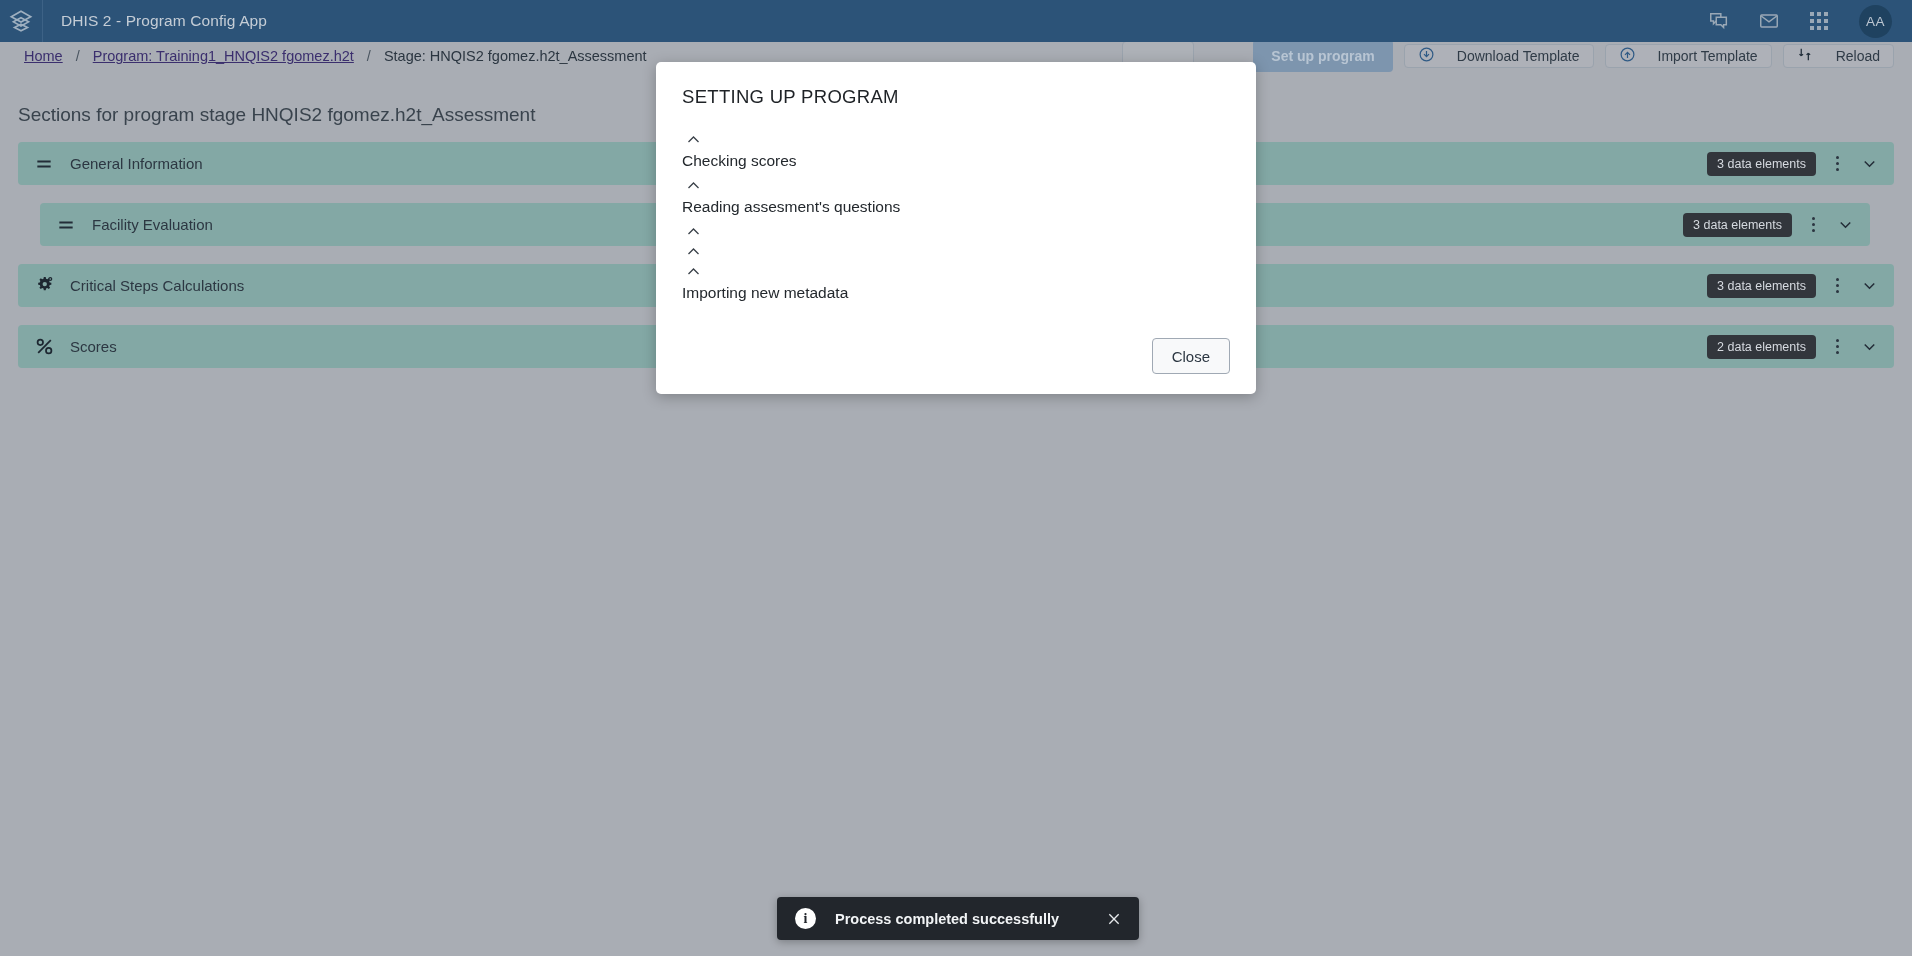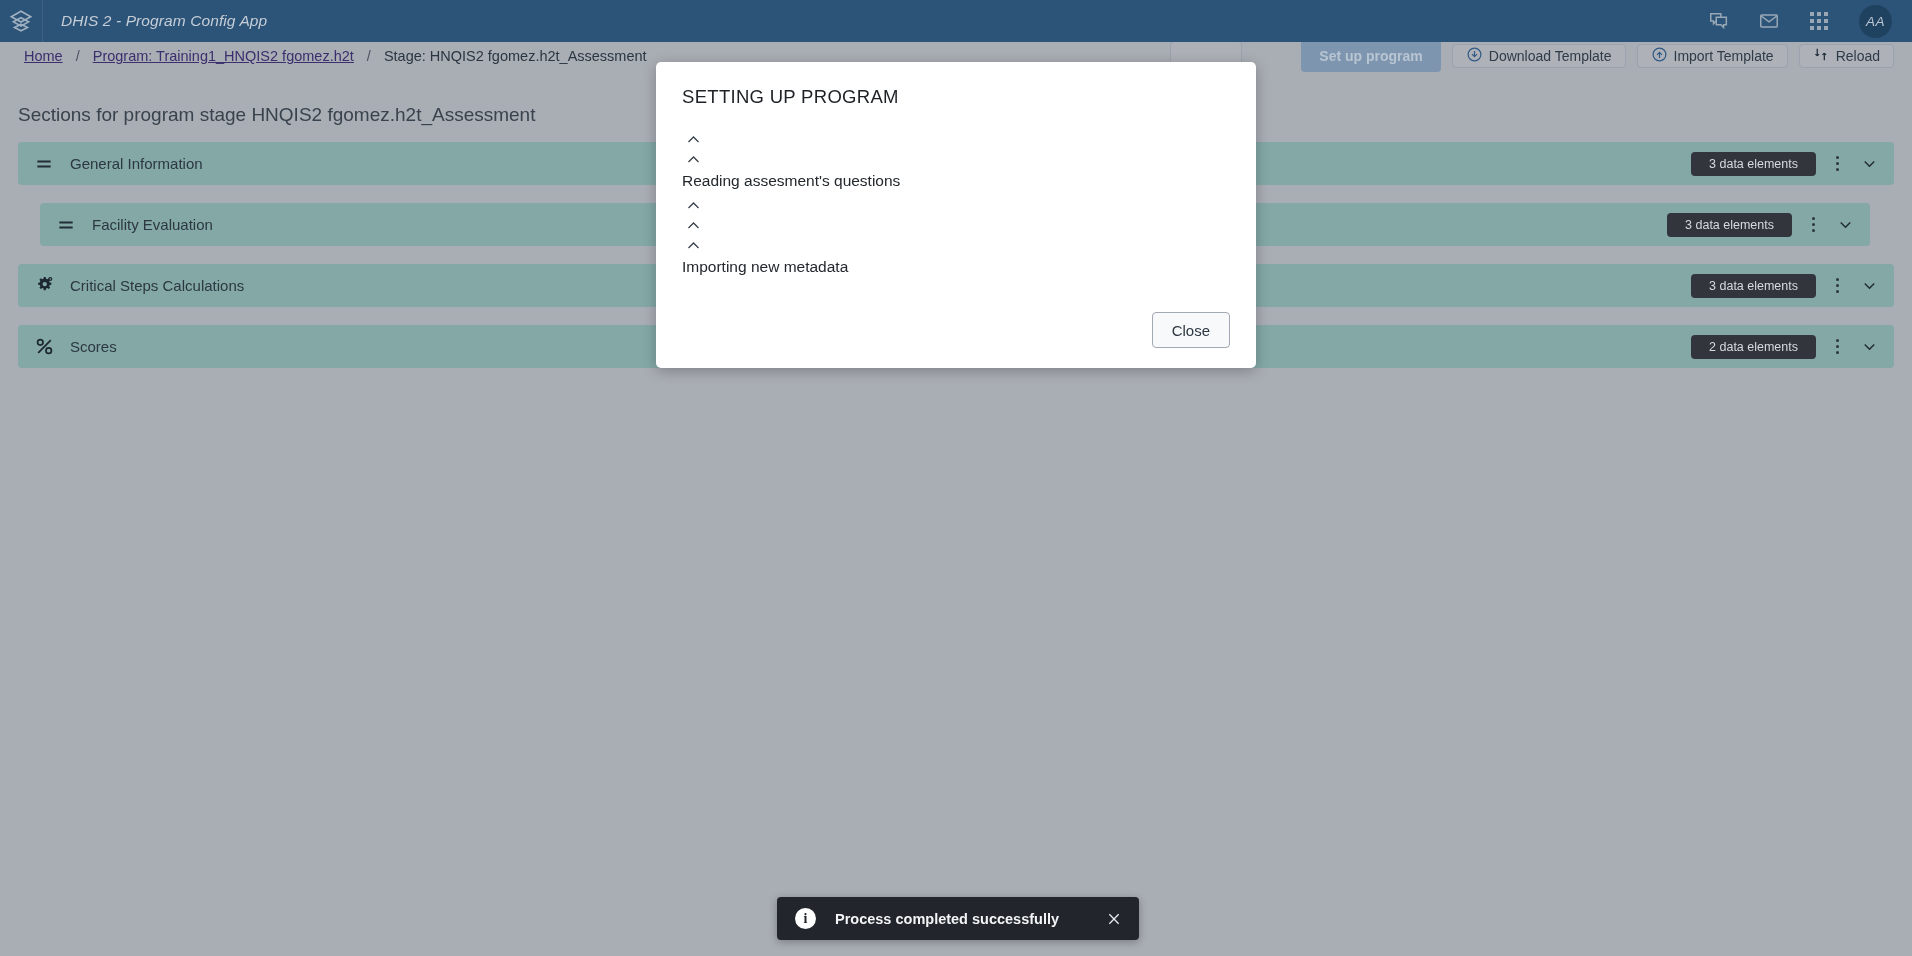--- a/index.html
+++ b/index.html
@@ -19,21 +19,20 @@
   
   .headerbar {
     position: absolute;
     top: 0; left: 0;
     width: 1912px;
     height: 42px;
     background: #2c5378;
     display: flex;
     align-items: center;
     z-index: 5;
-    font-style: italic;
   }
   .hb-logo {
     width: 42px;
     height: 42px;
     display: flex;
     align-items: center;
     justify-content: center;
     flex: 0 0 auto;
   }
   .hb-divider {
@@ -111,21 +110,21 @@
   .btn {
     height: 24px;
     border: 1px solid #9aa3ad;
     border-radius: 4px;
     background: #b3b8be;
     color: #2f3b47;
     font-size: 14px;
     font-family: "Liberation Sans", sans-serif;
     display: flex;
     align-items: center;
-    gap: 6px;
+    gap: 22px;
     padding: 0 13px;
     cursor: pointer;
     white-space: nowrap;
   }
   .btn-ghost {
     background: rgba(255,255,255,0.06);
     border-color: #9aa3ad;
   }
   .btn-primary-disabled {
     background: #7d95ae;
@@ -189,21 +188,21 @@
     color: #2c3742;
     padding-left: 14px;
     white-space: nowrap;
   }
   .sec-spacer { flex: 1 1 auto; }
   .badge {
     background: #32363c;
     color: #d6dae0;
     font-size: 12.5px;
     border-radius: 4px;
-    padding: 5px 18px;
+    padding: 5px 10px;
     white-space: nowrap;
   }
   .sec-menu {
     width: 30px; height: 30px;
     display: flex; align-items: center; justify-content: center;
     cursor: pointer;
     margin-left: 6px;
   }
   .sec-chev {
     width: 30px; height: 30px;
@@ -503,20 +502,21 @@
     <div class="modal-title">SETTING UP PROGRAM</div>
 
     <div class="modal-steps">
 
       <div class="step">
         <div class="step-chev">
           <svg width="15" height="11" viewBox="0 0 24 16" fill="none" stroke="#3a4149" stroke-width="2.1">
             <path d="M4 12 L12 4 L20 12"></path>
           </svg>
         </div>
+        <div class="step-label">Checking scores</div>
       </div>
 
       <div class="step">
         <div class="step-chev">
           <svg width="15" height="11" viewBox="0 0 24 16" fill="none" stroke="#3a4149" stroke-width="2.1">
             <path d="M4 12 L12 4 L20 12"></path>
           </svg>
         </div>
         <div class="step-label">Reading assesment's questions</div>
       </div>

